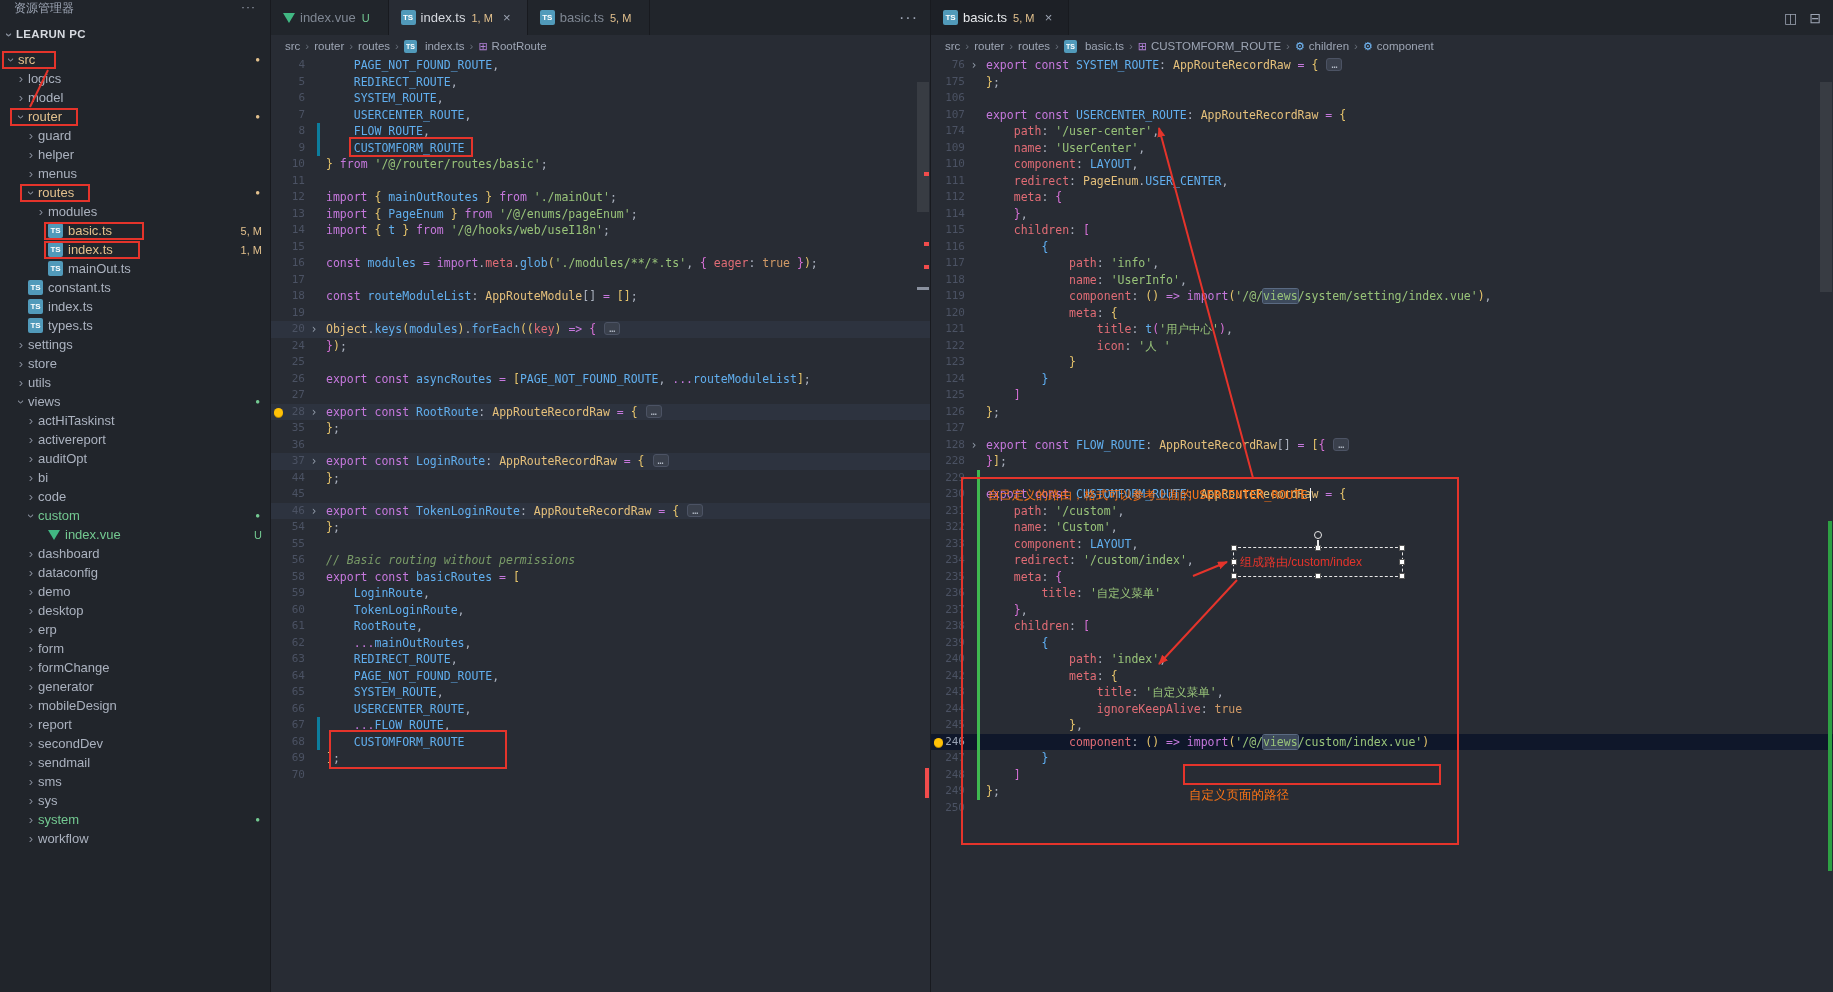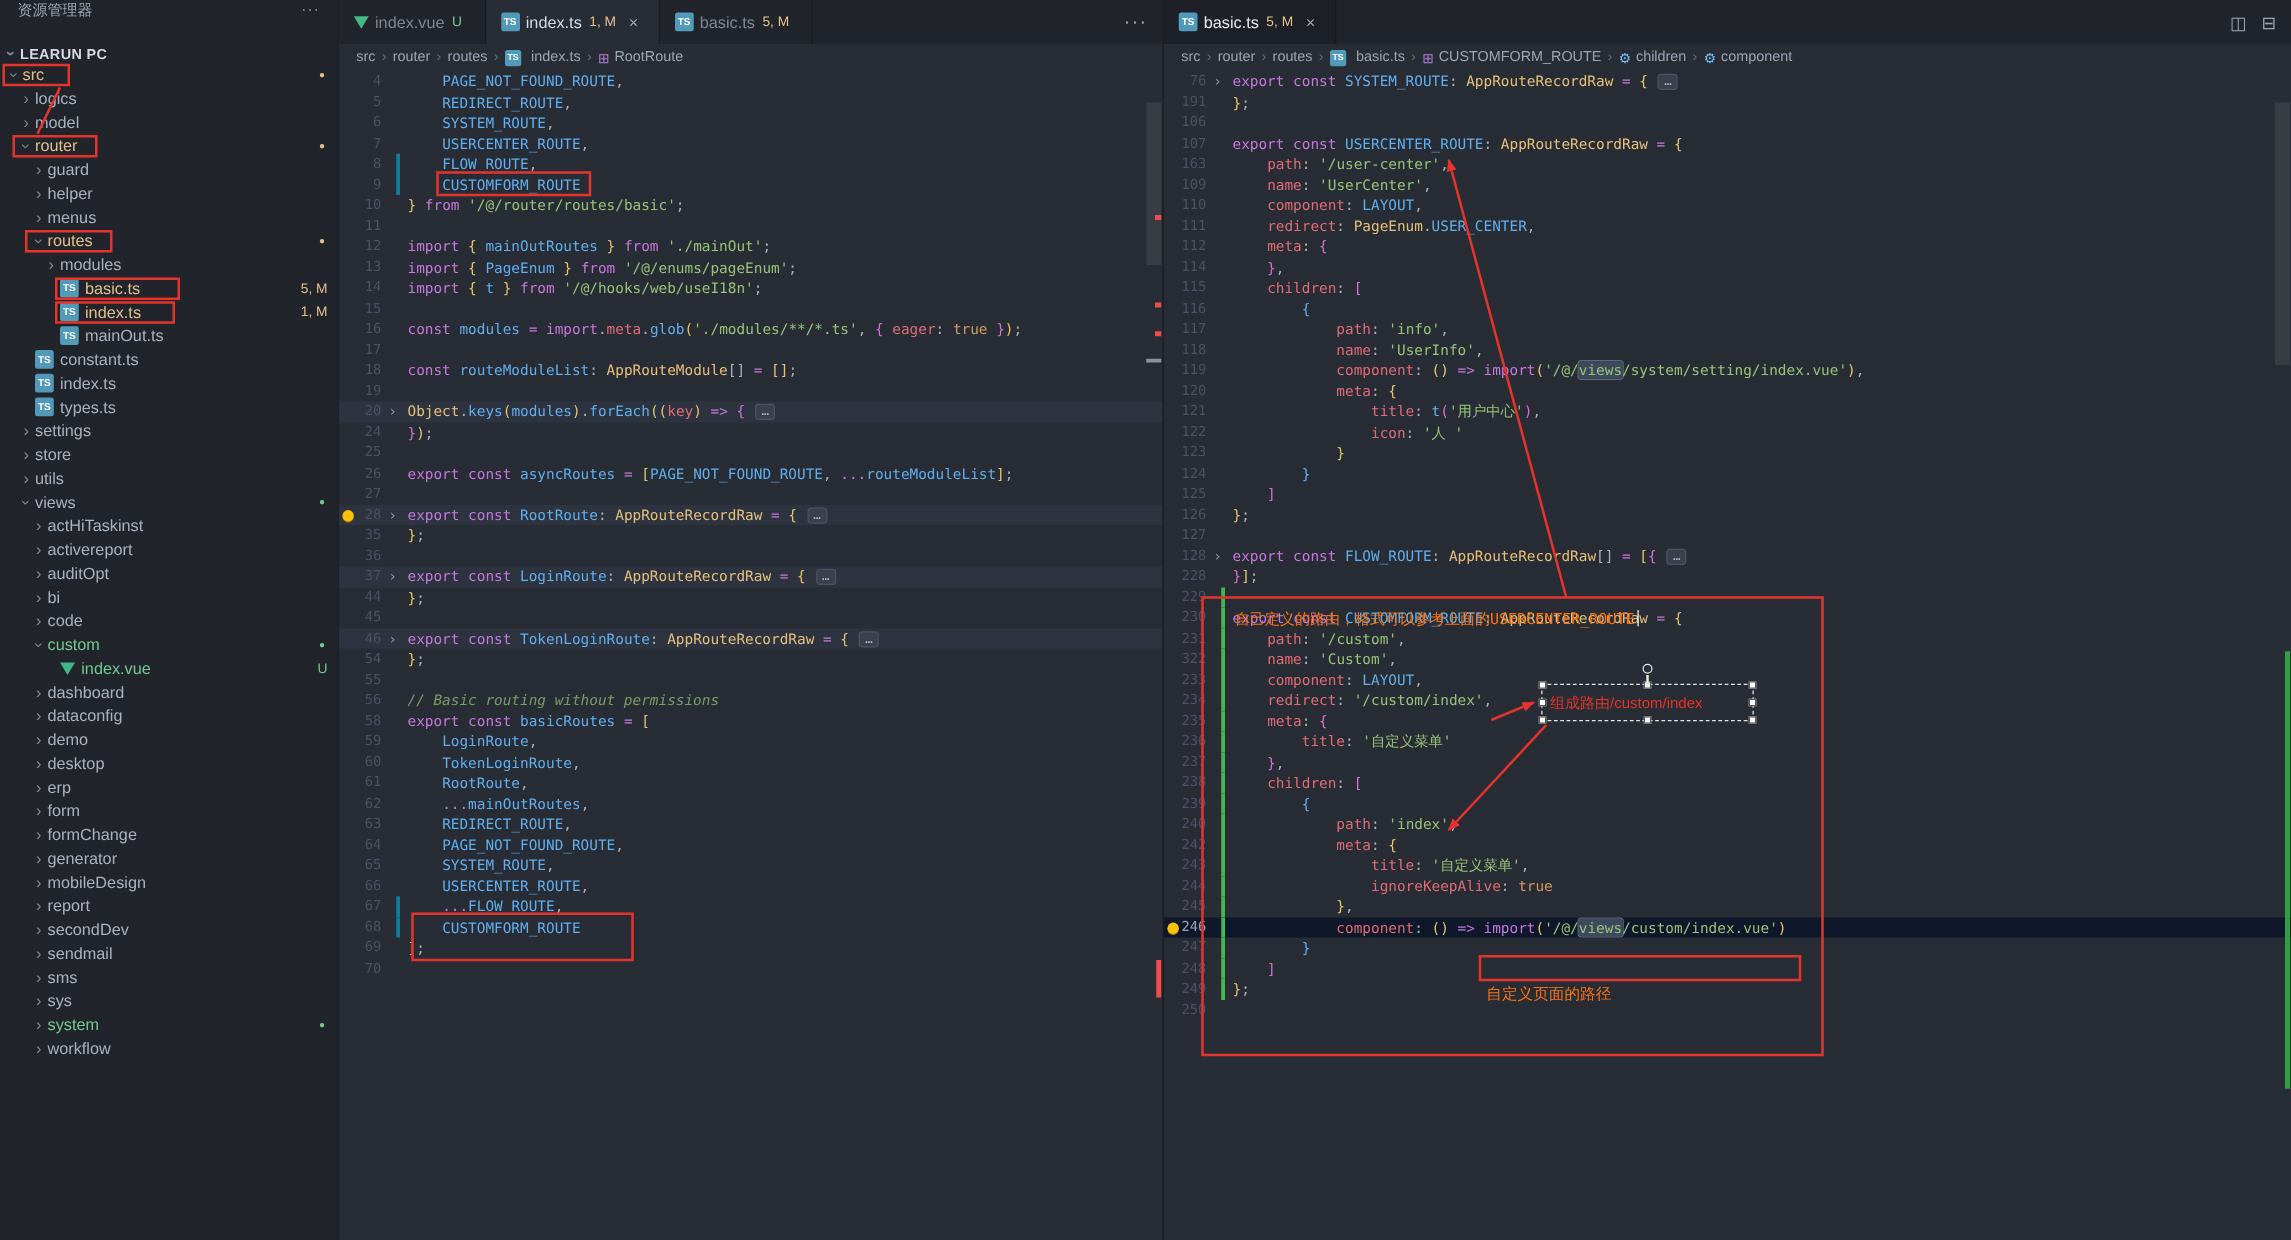--- a/index.html
+++ b/index.html
@@ -4,21 +4,21 @@
 <style>
   *{margin:0;padding:0;box-sizing:border-box}
   html,body{background:#15171c}
   body{font-family:"Liberation Sans",sans-serif}
   .window{width:1833px;height:992px;display:flex;overflow:hidden;background:#282c34;color:#abb2bf;position:relative}
 
   
   .sidebar{width:270px;background:#21252b;position:relative;flex:none;overflow:hidden}
   .sb-head{height:28px;display:flex;align-items:flex-start;padding:0 14px;font-size:12px;color:#9da5b4}
   .sb-more{margin-left:auto;letter-spacing:1px;color:#9da5b4;cursor:pointer}
-  .sb-section{height:22px;display:flex;align-items:flex-end;font-weight:bold;font-size:11.5px;color:#d7dae0;padding:0 2px;letter-spacing:.3px}
+  .sb-section{height:22px;display:flex;align-items:flex-start;font-weight:bold;font-size:11.5px;color:#d7dae0;padding:0 2px;letter-spacing:.3px}
   .tree{font-size:13px;color:#abb2bf}
   .trow{height:19px;display:flex;align-items:center;cursor:pointer;white-space:nowrap}
   .twisty{width:14px;flex:none;color:#848b98;font-size:13px;display:inline-block;text-align:center;line-height:14px}
   .twisty.open{transform:rotate(90deg)}
   .twisty.blank{visibility:hidden}
   .fticon{width:15px;height:15px;background:#519aba;color:#fff;font-size:8px;font-weight:bold;display:inline-flex;align-items:center;justify-content:center;border-radius:2px;margin-right:5px;flex:none;font-family:"Liberation Sans",sans-serif}
   .fticon.small{width:13px;height:13px;font-size:7px;margin-right:4px}
   .vicon{width:0;height:0;border-left:6px solid transparent;border-right:6px solid transparent;border-top:10px solid #41b883;display:inline-block;margin-right:5px;flex:none}
   .tlabel{flex:none}
   .c-mod{color:#e2c08d}
@@ -496,24 +496,24 @@
           <span>children</span>
         </span>
         <span class="csep">›</span>
         <span class="citem">
           <span class="cprop">⚙</span>
           <span>component</span>
         </span>
       </div>
     <div class="code">
         <div class="cl"><span class="lnn">76</span><span class="fchev">›</span><span class="ct"><span class="tk-k">export</span><span class="tk-k"> const</span><span class="tk-v"> SYSTEM_ROUTE</span><span class="tk-p">: </span><span class="tk-t">AppRouteRecordRaw</span><span class="tk-k"> = </span><span class="tk-b1">{</span><span class="fchip">…</span></span></div>
-        <div class="cl"><span class="lnn">191</span><span class="ct"><span class="tk-b1">}</span><span class="tk-p">;</span></span></div>
+        <div class="cl"><span class="lnn">175</span><span class="ct"><span class="tk-b1">}</span><span class="tk-p">;</span></span></div>
         <div class="cl"><span class="lnn">106</span><span class="ct"></span></div>
         <div class="cl"><span class="lnn">107</span><span class="ct"><span class="tk-k">export</span><span class="tk-k"> const</span><span class="tk-v"> USERCENTER_ROUTE</span><span class="tk-p">: </span><span class="tk-t">AppRouteRecordRaw</span><span class="tk-k"> = </span><span class="tk-b1">{</span></span></div>
-        <div class="cl"><span class="lnn">163</span><span class="ct"><span class="tk-p">    </span><span class="tk-pr">path</span><span class="tk-p">: </span><span class="tk-s">'/user-center'</span><span class="tk-p">,</span></span></div>
+        <div class="cl"><span class="lnn">174</span><span class="ct"><span class="tk-p">    </span><span class="tk-pr">path</span><span class="tk-p">: </span><span class="tk-s">'/user-center'</span><span class="tk-p">,</span></span></div>
         <div class="cl"><span class="lnn">109</span><span class="ct"><span class="tk-p">    </span><span class="tk-pr">name</span><span class="tk-p">: </span><span class="tk-s">'UserCenter'</span><span class="tk-p">,</span></span></div>
         <div class="cl"><span class="lnn">110</span><span class="ct"><span class="tk-p">    </span><span class="tk-pr">component</span><span class="tk-p">: </span><span class="tk-v">LAYOUT</span><span class="tk-p">,</span></span></div>
         <div class="cl"><span class="lnn">111</span><span class="ct"><span class="tk-p">    </span><span class="tk-pr">redirect</span><span class="tk-p">: </span><span class="tk-t">PageEnum</span><span class="tk-p">.</span><span class="tk-v">USER_CENTER</span><span class="tk-p">,</span></span></div>
         <div class="cl"><span class="lnn">112</span><span class="ct"><span class="tk-p">    </span><span class="tk-pr">meta</span><span class="tk-p">: </span><span class="tk-b2">{</span></span></div>
         <div class="cl"><span class="lnn">114</span><span class="ct"><span class="tk-b2">    }</span><span class="tk-p">,</span></span></div>
         <div class="cl"><span class="lnn">115</span><span class="ct"><span class="tk-p">    </span><span class="tk-pr">children</span><span class="tk-p">: </span><span class="tk-b2">[</span></span></div>
         <div class="cl"><span class="lnn">116</span><span class="ct"><span class="tk-b3">        {</span></span></div>
         <div class="cl"><span class="lnn">117</span><span class="ct"><span class="tk-p">            </span><span class="tk-pr">path</span><span class="tk-p">: </span><span class="tk-s">'info'</span><span class="tk-p">,</span></span></div>
         <div class="cl"><span class="lnn">118</span><span class="ct"><span class="tk-p">            </span><span class="tk-pr">name</span><span class="tk-p">: </span><span class="tk-s">'UserInfo'</span><span class="tk-p">,</span></span></div>
         <div class="cl"><span class="lnn">119</span><span class="ct"><span class="tk-p">            </span><span class="tk-pr">component</span><span class="tk-p">: </span><span class="tk-b1">()</span><span class="tk-k"> =&gt; </span><span class="tk-k">import</span><span class="tk-b1">(</span><span class="tk-s">'/@/</span><span class="tk-sh">views</span><span class="tk-s">/system/setting/index.vue'</span><span class="tk-b1">)</span><span class="tk-p">,</span></span></div>

